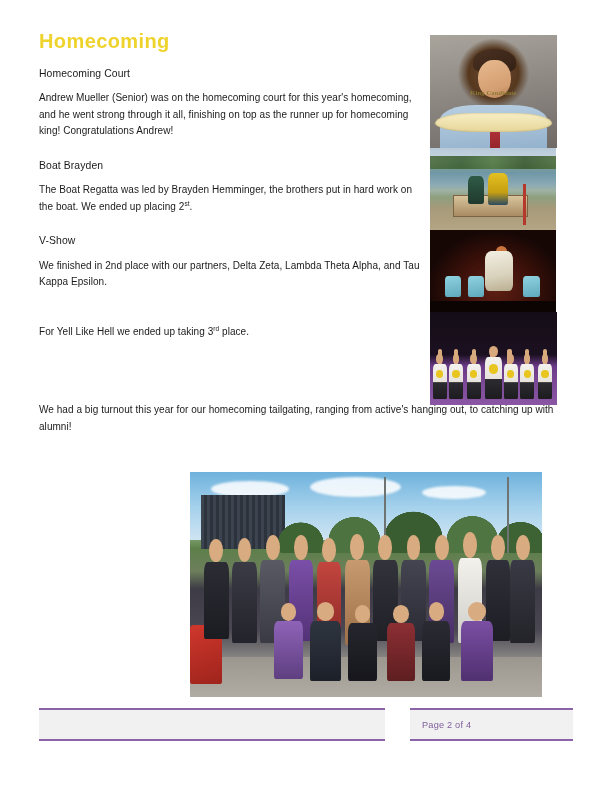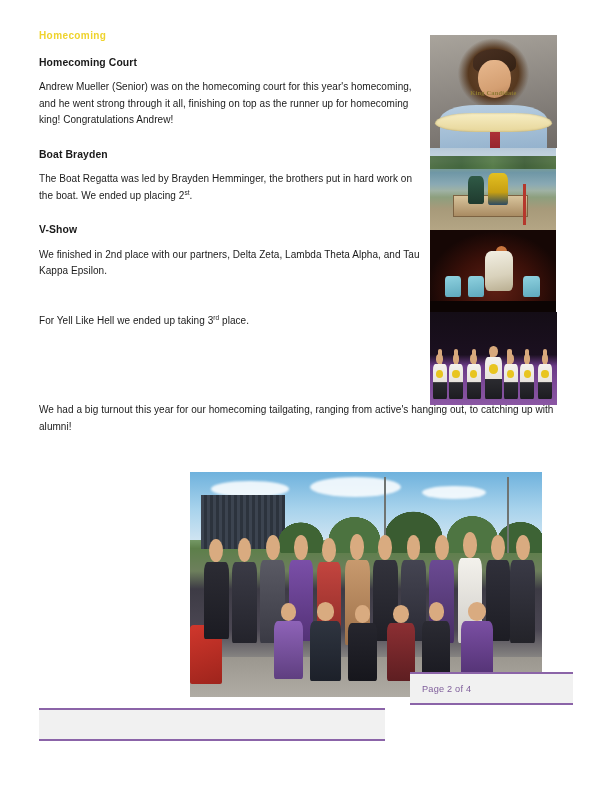--- a/index.html
+++ b/index.html
@@ -26,31 +26,31 @@
 
   
   .content-col {
     position: absolute;
     left: 39px;
     top: 30px;
     width: 382px;
   }
 
   .doc-title {
-    font-size: 10px;
+    font-size: 20px;
     font-weight: bold;
     color: #EFD32D;
     letter-spacing: 0.4px;
     margin: 0 0 16px 0;
     line-height: 1.1;
   }
 
   .section-heading {
     font-size: 10.4px;
-    font-weight: bold;
+    font-weight: normal;
     color: #1a1a1a;
     letter-spacing: 0.1px;
     margin: 0 0 10px 0;
     line-height: 1.2;
   }
 
   .body-text {
     font-size: 10px;
     line-height: 16.5px;
     color: #1a1a1a;
@@ -333,21 +333,21 @@
     width: 346px;
     height: 33px;
     background: #f1f1f1;
     border-top: 2.2px solid #8b64a8;
     border-bottom: 2.2px solid #8b64a8;
     box-sizing: border-box;
   }
   .footer-right {
     position: absolute;
     left: 410px;
-    top: 672px;
+    top: 708px;
     width: 163px;
     height: 33px;
     background: #f1f1f1;
     border-top: 2.2px solid #8b64a8;
     border-bottom: 2.2px solid #8b64a8;
     box-sizing: border-box;
     display: flex;
     align-items: center;
   }
   .page-number {

